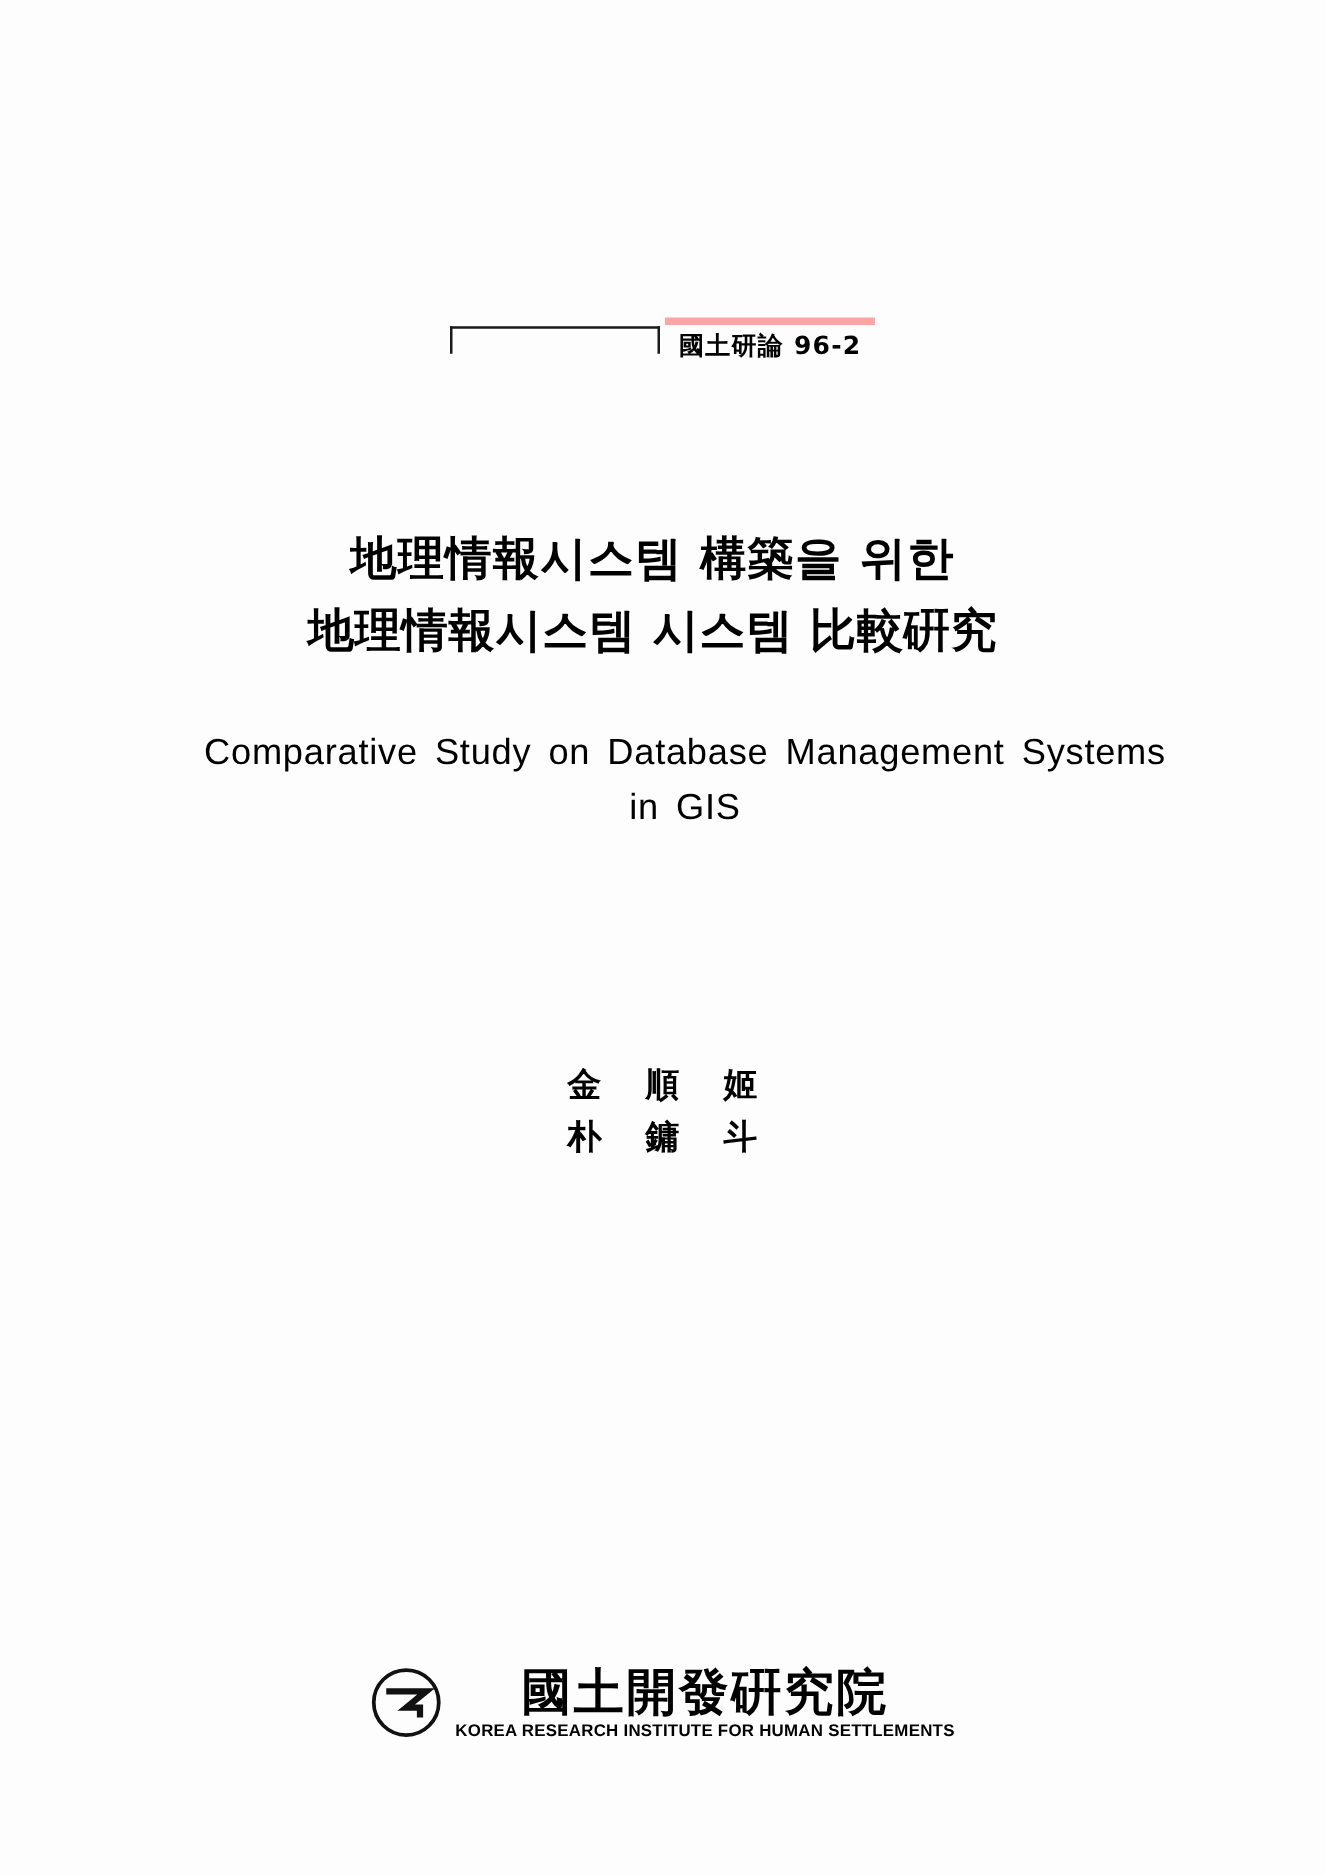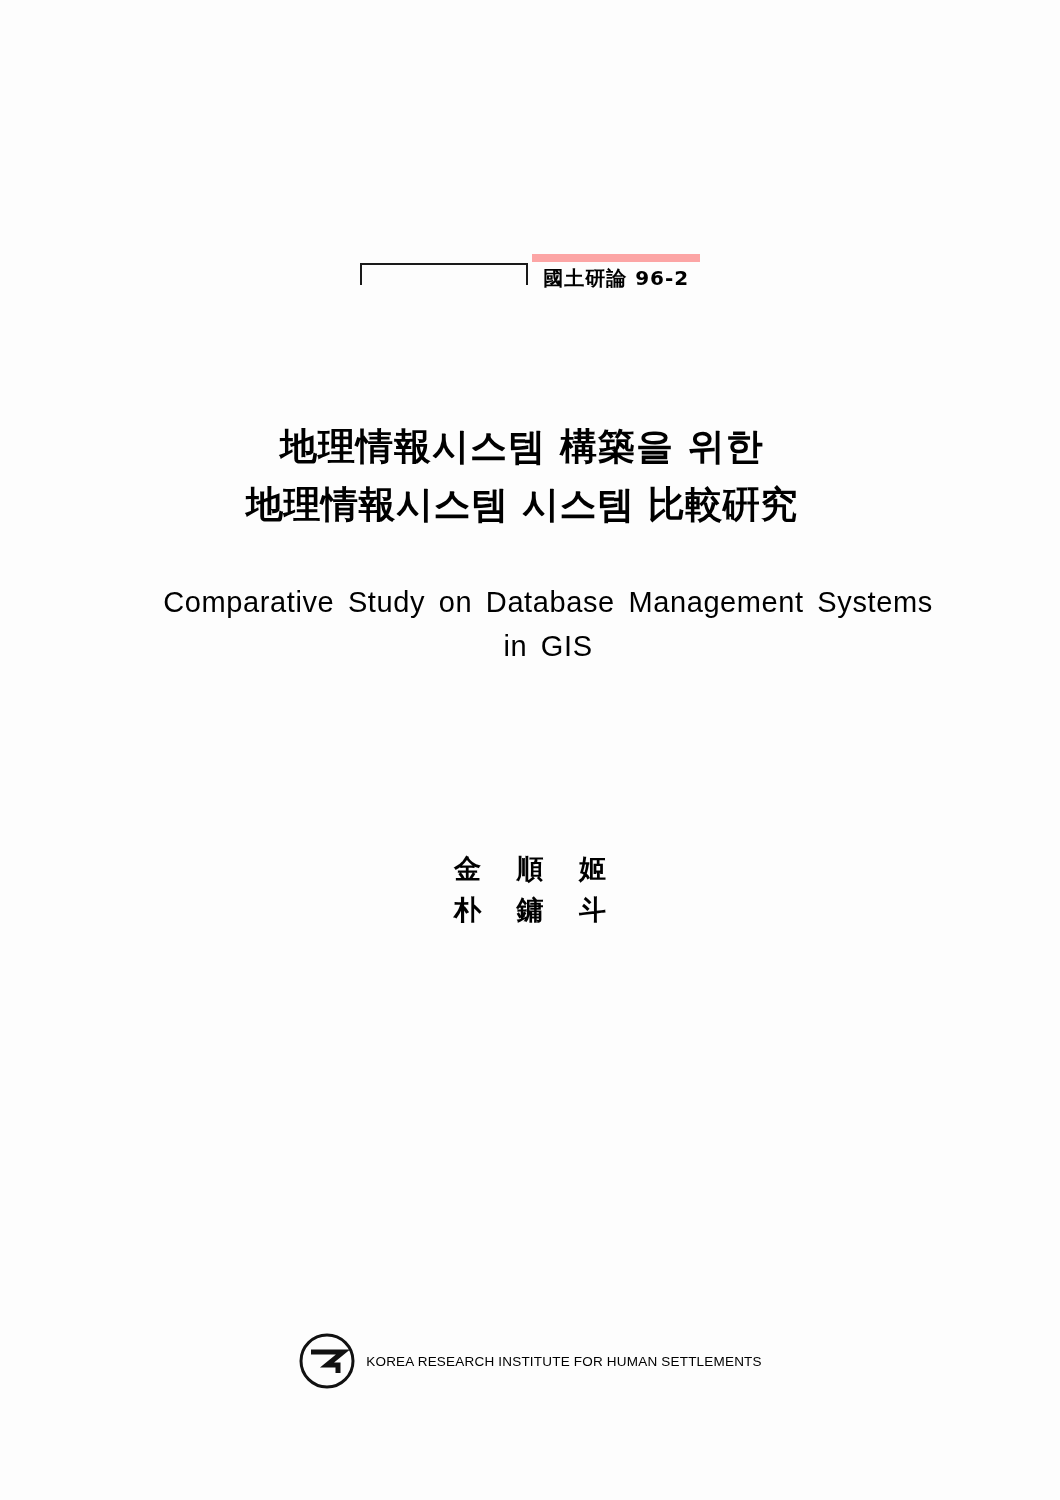--- a/index.html
+++ b/index.html
@@ -38,21 +38,21 @@
     border: 2px solid #1a1a1a;
     border-bottom: none;
     box-sizing: border-box;
   }
   .series-label {
     font-family: "DejaVu Sans", sans-serif;
     font-size: 20px;
     font-weight: 700;
     letter-spacing: 1px;
     margin-top: 2px;
-    border-top: 8px solid #fca5a5;
+    border-top: 6px solid #fca5a5;
     display: inline-block;
     padding: 3px 2px 0 2px;
     width: 168px;
     box-sizing: border-box;
   }
 
   
   .title-ko {
     position: absolute;
     top: 418px;
@@ -126,21 +126,21 @@
   }
   .publisher-ko {
     font-family: "DejaVu Sans", serif;
     font-weight: 700;
     font-size: 40px;
     line-height: 44px;
     letter-spacing: 2px;
   }
   .publisher-en {
     font-family: "Liberation Sans", sans-serif;
-    font-weight: 400;
+    font-weight: 700;
     font-size: 13.5px;
     letter-spacing: 0.2px;
     margin-top: 1px;
   }
 </style>
 </head>
 <body>
 
 <div class="page">
 
@@ -165,17 +165,18 @@
   </div>
 
   <div class="publisher">
     <div class="logo-mark">
       <svg viewBox="0 0 58 58" width="58" height="58" aria-hidden="true">
         <circle cx="29" cy="29" r="26" fill="none" stroke="#111" stroke-width="3"></circle>
         <path d="M13 20 H45 L29 33 L40 33 L40 41" fill="none" stroke="#111" stroke-width="5" stroke-linejoin="miter"></path>
       </svg>
     </div>
     <div class="publisher-text">
+      <div class="publisher-ko">國土開發硏究院</div>
       <div class="publisher-en">KOREA RESEARCH INSTITUTE FOR HUMAN SETTLEMENTS</div>
     </div>
   </div>
 
 </div>
 
 </body></html>

